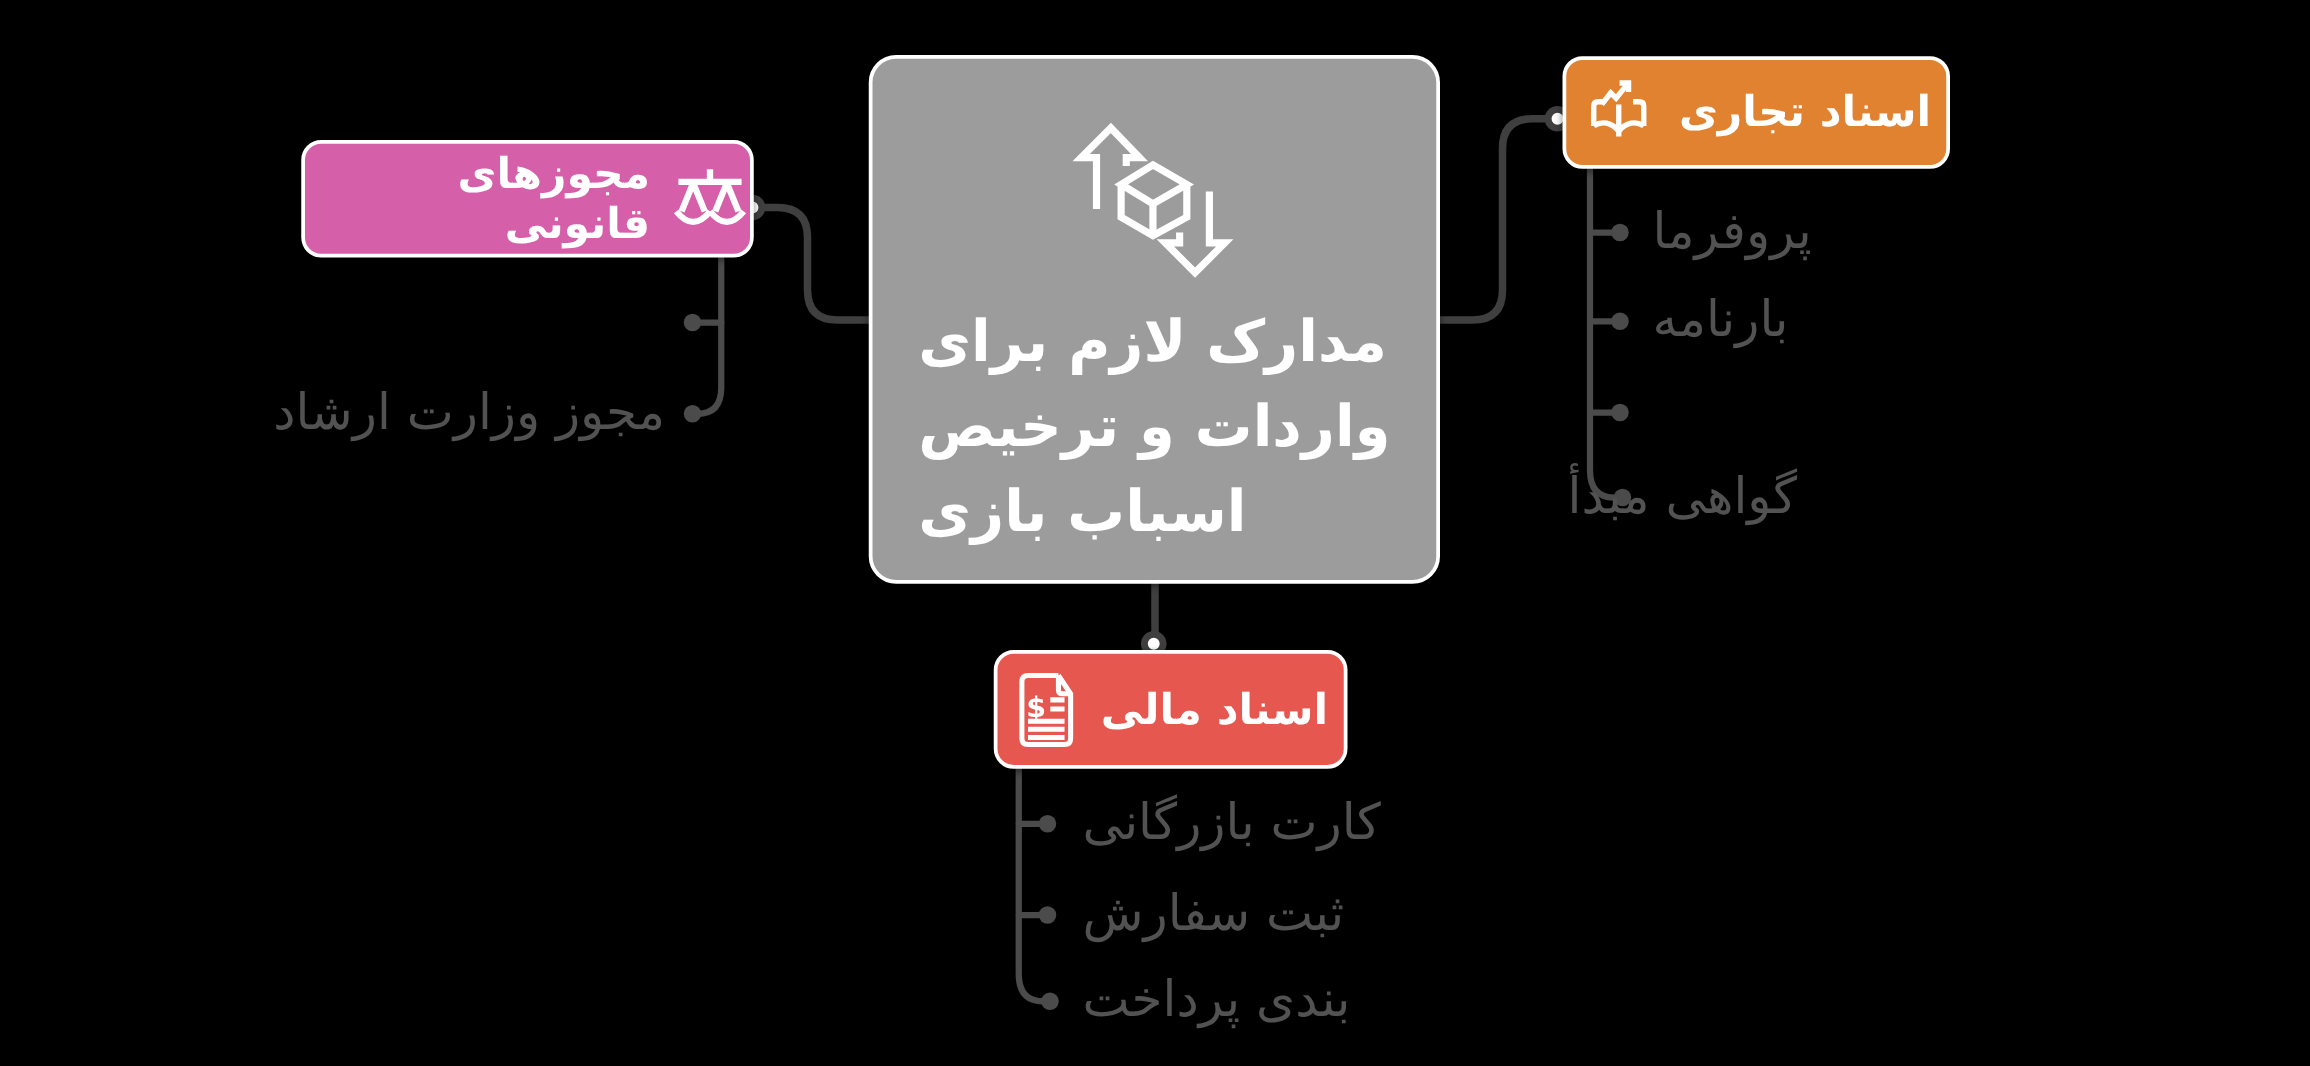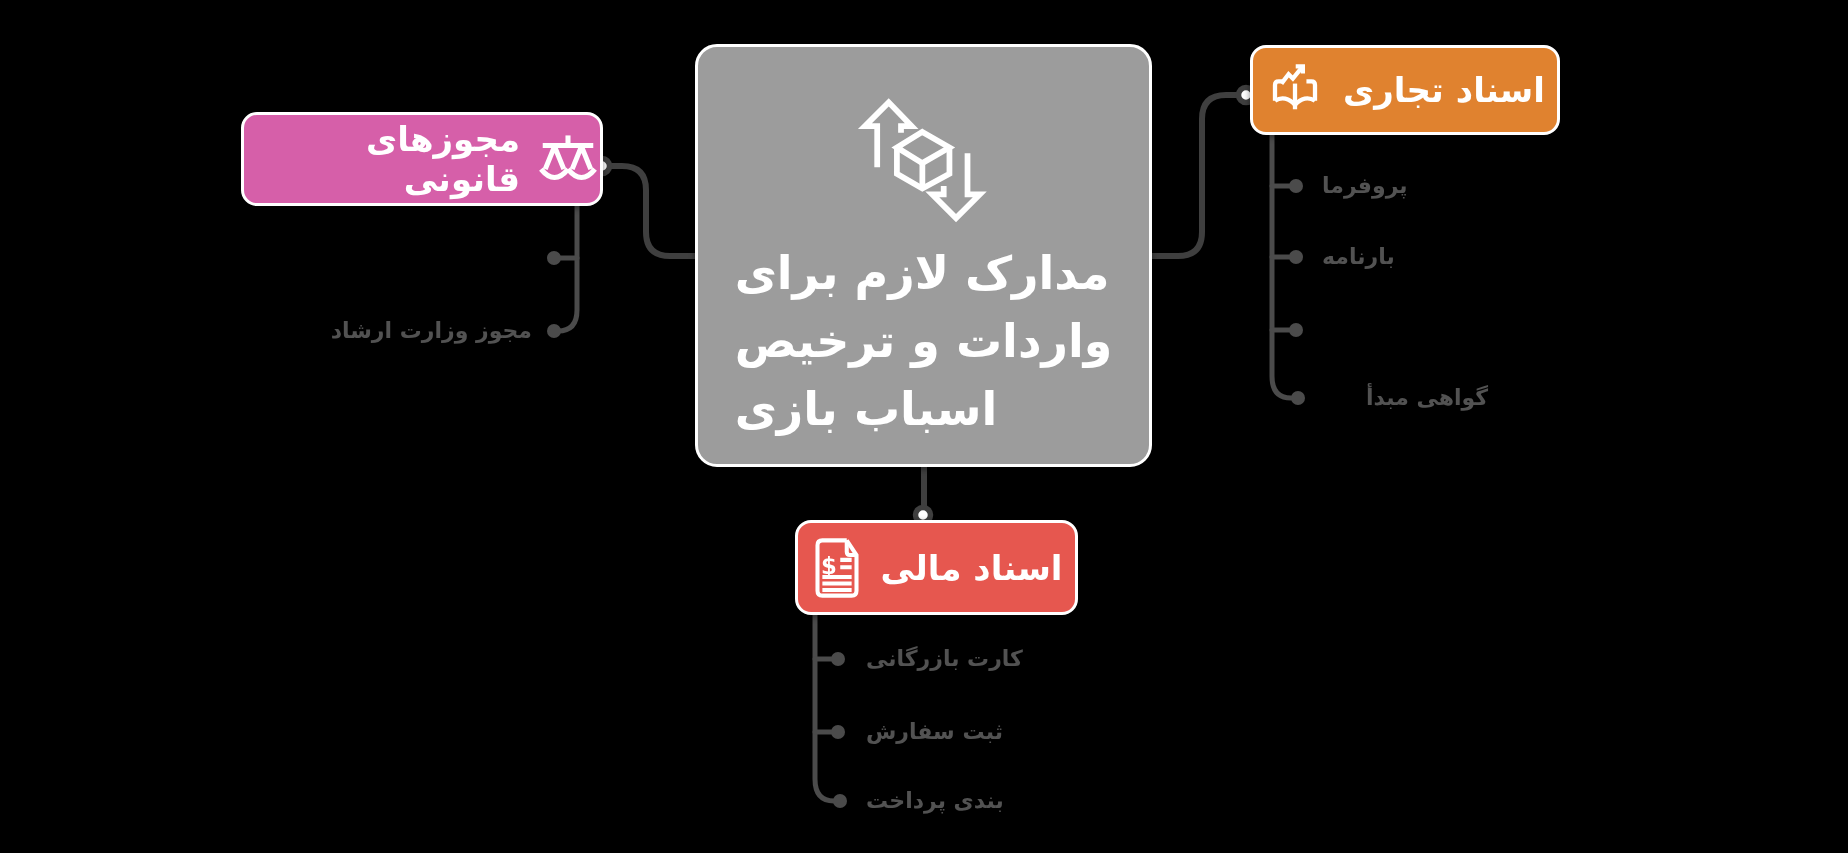--- a/index.html
+++ b/index.html
@@ -16,21 +16,21 @@
         background:var(--center-box,#9c9c9c);display:flex;flex-direction:column;align-items:center;
         padding-top:34px;}
   .center-box .node-icon{flex:0 0 auto;}
   .center-title{margin-top:2px;text-align:left;font-size:46px;font-weight:bold;line-height:68px;
         white-space:nowrap;}
   .branch-box{height:auto;border-radius:16px;display:flex;align-items:center;justify-content:center;
         font-size:34px;font-weight:bold;}
   .box-legal{left:241px;top:112px;width:362px;height:94px;background:var(--legal,#d65fa9);gap:16px;}
   .box-commercial{left:1250px;top:45px;width:310px;height:90px;background:var(--commercial,#e0822f);gap:18px;}
   .box-financial{left:795px;top:520px;width:283px;height:95px;background:var(--financial,#e6574f);gap:18px;}
-  .item{position:absolute;font-size:22px;font-weight:bold;color:var(--item-text,#525252);
+  .item{position:absolute;font-size:40px;font-weight:normal;color:var(--item-text,#525252);
         direction:rtl;white-space:nowrap;transform:translateY(-52%);}
   .item.align-right{text-align:right;}
   icon,svg{display:block;}
   .stroke-ico{fill:none;stroke:#fff;}
 </style>
 </head>
 <body>
 
 <div class="canvas">
 
@@ -130,19 +130,19 @@
         </g>
         <text x="22" y="47" text-anchor="middle" font-size="28" font-weight="bold" fill="#ffffff" font-family="DejaVu Sans, sans-serif">$</text>
       </svg>
     </span>
   </div>
 
   <div class="item align-right" style="right:1316px;top:331px;">مجوز وزارت ارشاد</div>
 
   <div class="item" style="left:1322px;top:186px;">پروفرما</div>
   <div class="item" style="left:1322px;top:257px;">بارنامه</div>
-  <div class="item" style="left:1366px;top:398px;">گواهی مبدأ</div>
+  <div class="item" style="left:1254px;top:398px;">گواهی مبدأ</div>
 
   <div class="item" style="left:866px;top:659px;">کارت بازرگانی</div>
   <div class="item" style="left:866px;top:732px;">ثبت سفارش</div>
   <div class="item" style="left:866px;top:801px;">بندی پرداخت</div>
 
 </div>
 
 </body></html>

